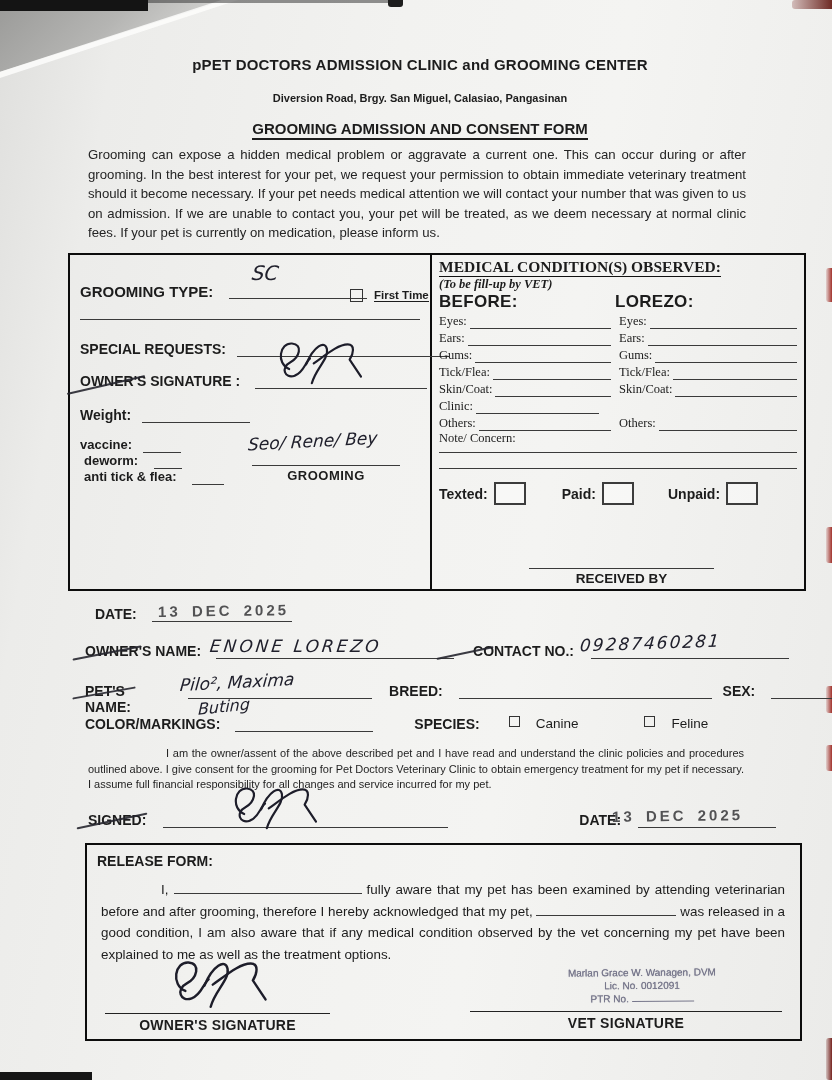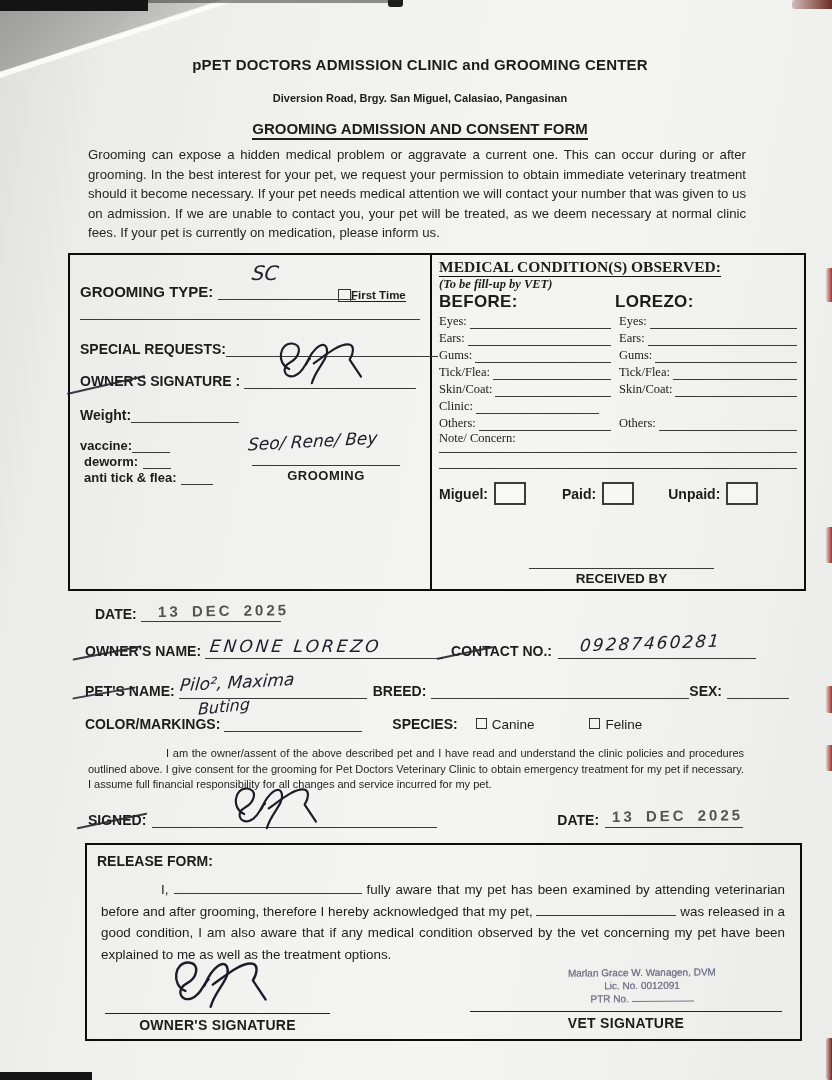--- a/index.html
+++ b/index.html
@@ -37,21 +37,21 @@
   
   .hdr{left:70px;top:0;width:700px;text-align:center;}
   .hdr .l1{position:absolute;left:0;top:56px;width:100%;font-size:15px;font-weight:bold;letter-spacing:.2px;}
   .hdr .l2{position:absolute;left:0;top:92px;width:100%;font-size:11px;font-weight:bold;}
   .hdr .l3{position:absolute;left:0;top:120px;width:100%;font-size:15px;font-weight:bold;}
   .hdr .l3 span{border-bottom:2px solid #1c1c1c;padding-bottom:1px;}
   .intro{left:88px;top:145px;width:658px;font-size:13.2px;line-height:19.6px;text-align:justify;color:#242424;}
   
   .bigbox{left:68px;top:253px;width:734px;height:334px;border:2px solid #0c0c0c;}
   .divider{position:absolute;left:360px;top:0;width:2px;height:100%;background:#0c0c0c;}
-  .lblrow{position:absolute;display:flex;align-items:center;}
+  .lblrow{position:absolute;display:flex;align-items:flex-start;gap:11px;}
   .mrow{position:absolute;display:flex;align-items:flex-end;font-family:"Liberation Serif",serif;font-size:12.5px;color:#1a1a1a;}
   .mrow .blank{flex:1;margin-left:3px;border-bottom-width:1.2px;height:13px;}
   .medtitle{font-family:"Liberation Serif",serif;font-weight:bold;font-size:15.5px;border-bottom:1.6px solid #111;padding-bottom:0px;}
   .medsub{font-family:"Liberation Serif",serif;font-weight:bold;font-style:italic;font-size:12.5px;}
   .ba{font-size:17px;font-weight:bold;letter-spacing:.3px;}
   .payrow{position:absolute;display:flex;align-items:center;font-size:14px;font-weight:bold;}
   .paybox{width:28px;height:19px;border:2px solid #3c3c3c;margin-left:6px;background:rgba(255,255,255,.4);}
   
   .dl{font-size:14px;font-weight:bold;}
   .consent{left:88px;top:746px;width:656px;font-size:11px;line-height:15.5px;text-align:justify;text-indent:78px;color:#1f1f1f;}
@@ -90,21 +90,21 @@
   <div class="abs intro">Grooming can expose a hidden medical problem or aggravate a current one. This can occur during or after grooming. In the best interest for your pet, we request your permission to obtain immediate veterinary treatment should it become necessary. If your pet needs medical attention we will contact your number that was given to us on admission. If we are unable to contact you, your pet will be treated, as we deem necessary at normal clinic fees. If your pet is currently on medication, please inform us.</div>
 
   <div class="abs bigbox">
     <div class="divider"></div>
 
     <div class="lblrow" style="left:10px;top:28px;">
       <span class="b" style="font-size:15px;">GROOMING TYPE:</span>
       <span class="blank" style="width:138px;margin-left:5px;"></span>
     </div>
     <div class="hw" style="position:absolute;left:182px;top:6px;font-size:20px;">SC</div>
-    <div class="lblrow" style="left:268px;top:34px;">
+    <div class="lblrow" style="left:280px;top:34px;">
       <span class="cb" style="width:11px;height:11px;"></span>
       <span class="b" style="font-size:11.5px;border-bottom:1.5px solid #1c1c1c;">First Time</span>
     </div>
     <div class="line" style="left:10px;top:64px;width:340px;"></div>
 
     <div class="lblrow" style="left:10px;top:86px;">
       <span class="b" style="font-size:14px;">SPECIAL REQUESTS:</span>
       <span class="blank" style="width:212px;"></span>
     </div>
 
@@ -197,21 +197,21 @@
     <div class="mrow" style="left:549px;top:161px;width:178px;">
         <span>Others:</span>
         <span class="blank"></span>
       </div>
 
     <div class="abs" style="left:369px;top:176px;font-family:'Liberation Serif',serif;font-size:12.5px;">Note/ Concern:</div>
     <div class="line" style="left:369px;top:197px;width:358px;border-top-width:1.2px;"></div>
     <div class="line" style="left:369px;top:213px;width:358px;border-top-width:1.2px;"></div>
 
     <div class="payrow" style="left:369px;top:227px;">
-      <span>Miguel:</span>
+      <span>Texted:</span>
       <span class="paybox"></span>
       <span style="width:36px;"></span>
       <span>Paid:</span>
       <span class="paybox"></span>
       <span style="width:34px;"></span>
       <span>Unpaid:</span>
       <span class="paybox"></span>
     </div>
 
     <div class="line" style="left:459px;top:313px;width:185px;border-top-width:1.3px;"></div>

